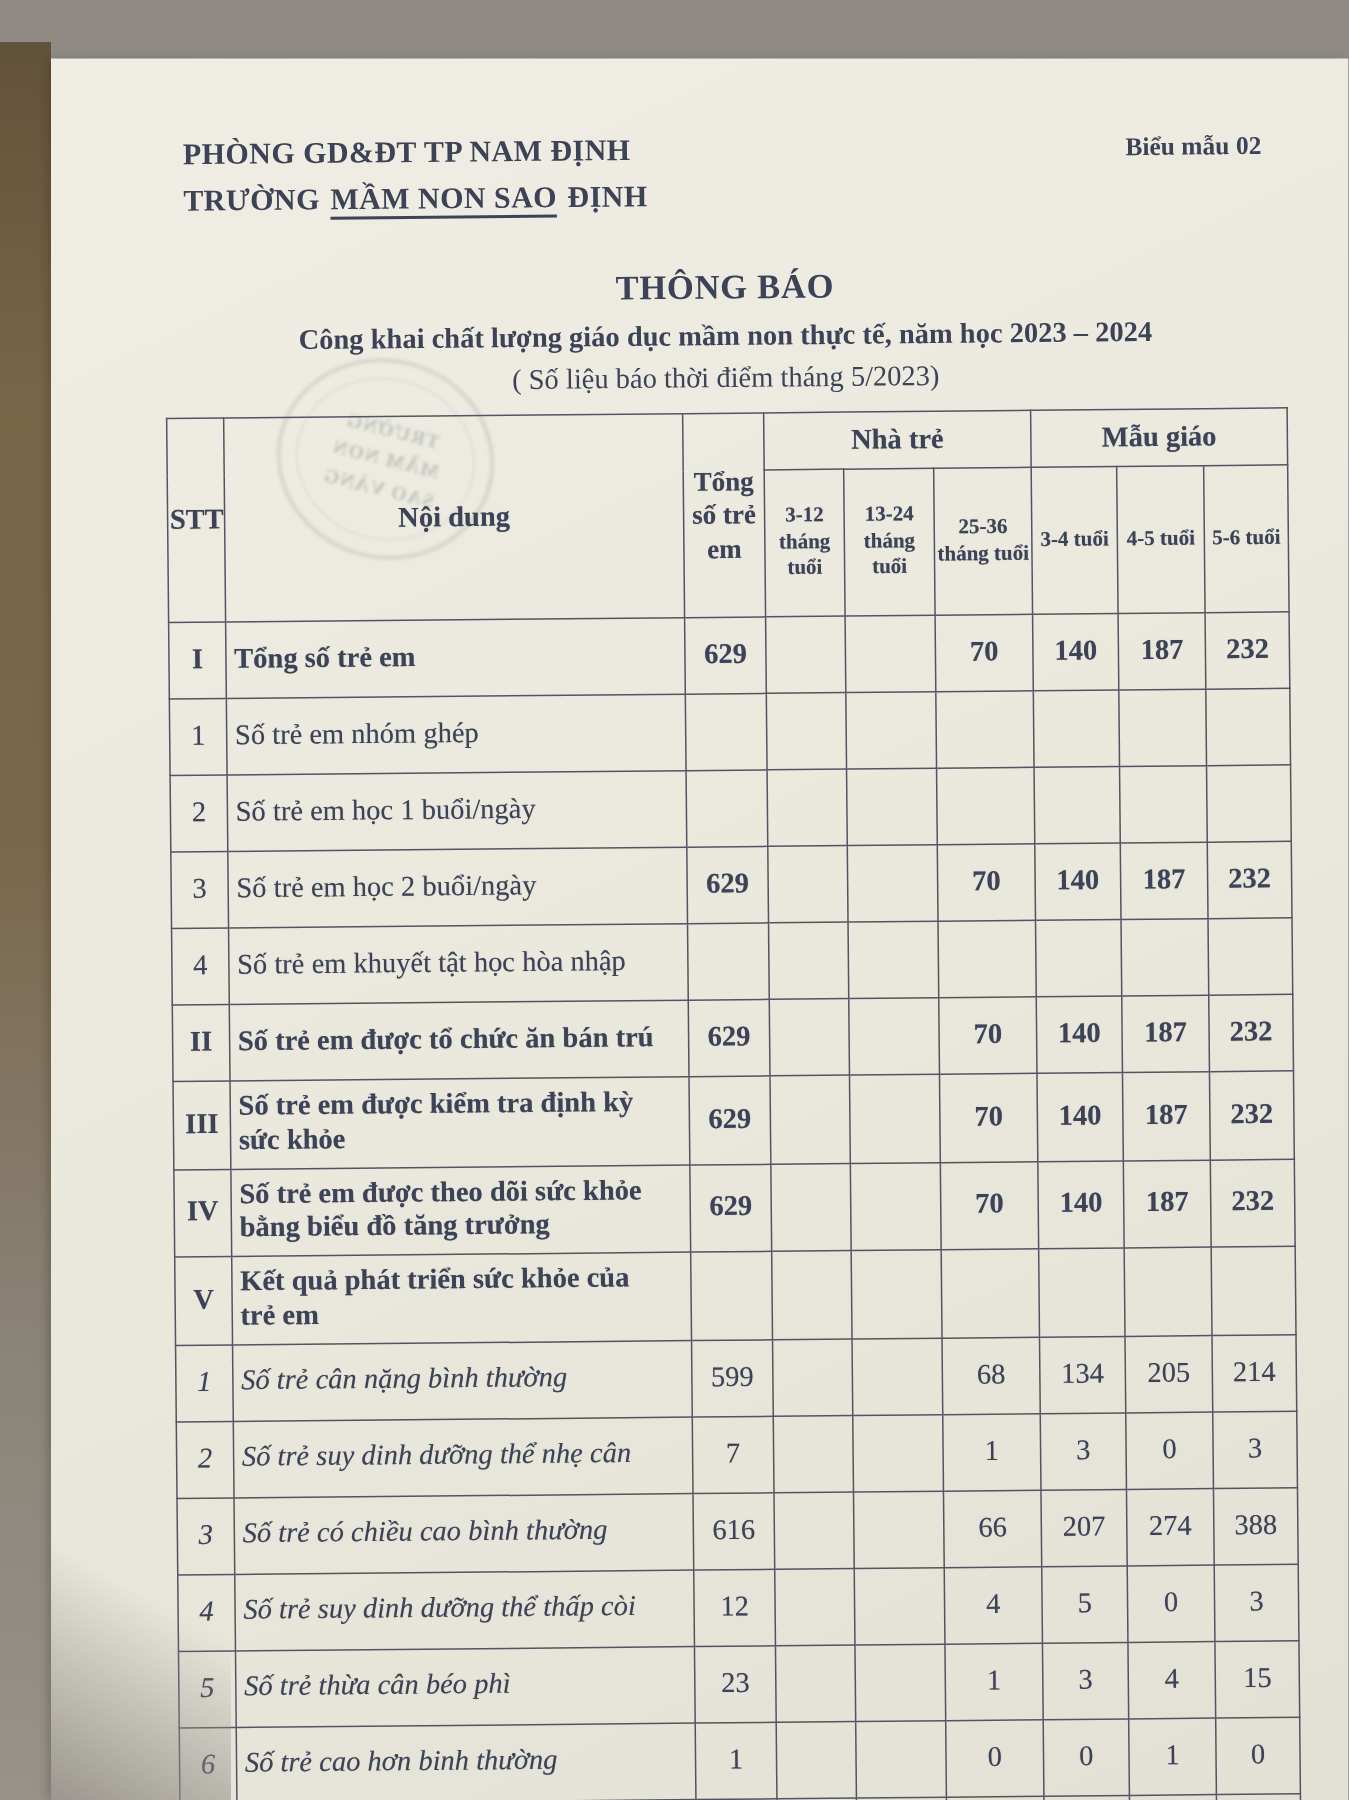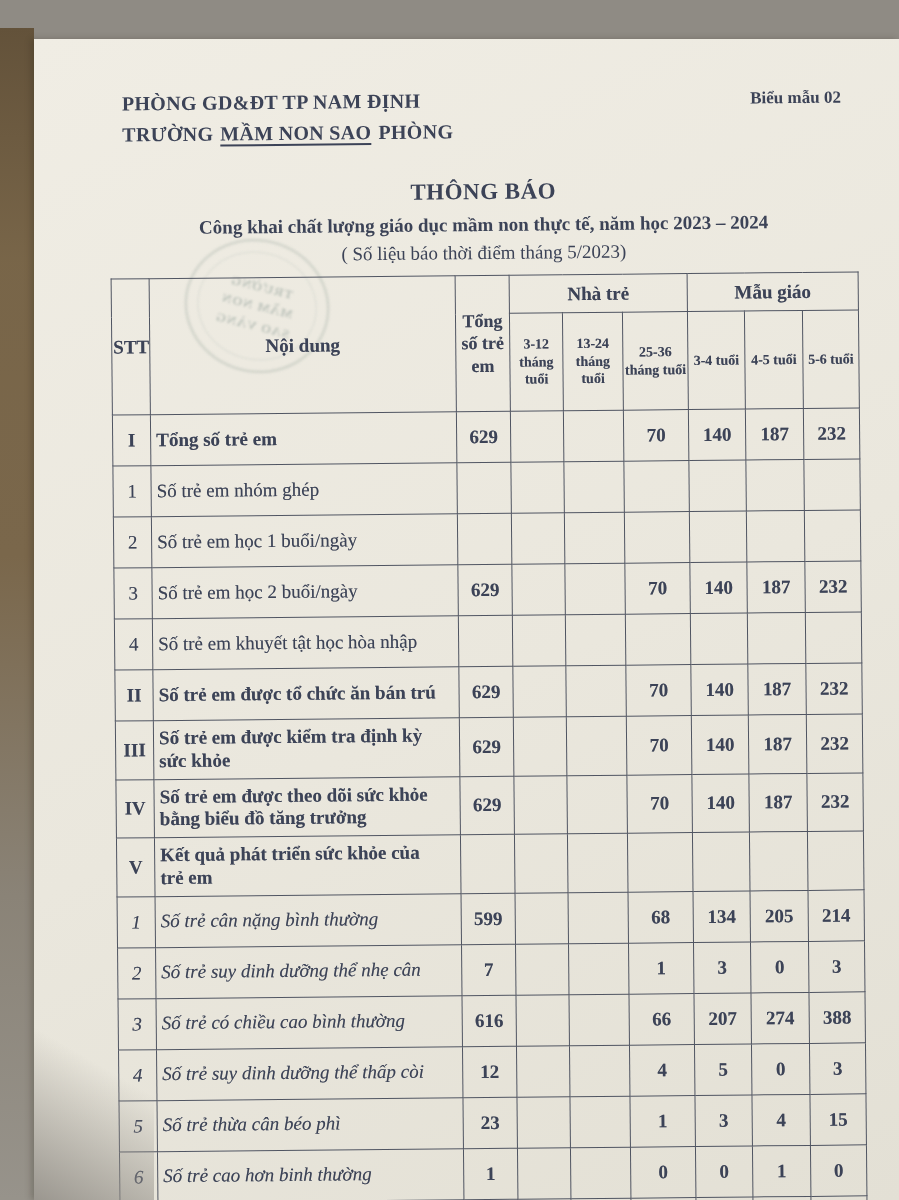--- a/index.html
+++ b/index.html
@@ -64,40 +64,40 @@
   thead th{font-weight:bold;text-align:center;padding:2px 1px;line-height:1.25;}
   .group-th{height:33px;font-size:19px;}
   .sub-th{height:93px;font-size:14px;}
   .tong-th{font-size:18px;}
   tbody td{height:38px;}
   .cell-stt{text-align:center;padding:2px 1px;}
   .cell-label{text-align:left;padding:6px 14px 6px 5px;line-height:1.2;}
   .cell-value{text-align:center;padding:2px 1px;font-weight:bold;}
   .style-bold .cell-stt,.style-bold .cell-label{font-weight:bold;}
   .style-italic .cell-stt,.style-italic .cell-label{font-style:italic;}
-  .style-italic .cell-value{font-weight:bold;}
+  .style-italic .cell-value{font-weight:normal;}
   tbody tr:last-child td{border-bottom:none;height:52px;padding-bottom:12px;}
 </style>
 </head>
 <body>
 
 <div class="photo">
   <div class="desk-strip"></div>
   <div class="paper">
     <div class="stamp">
       <span>TRƯỜNG</span>
       <span>MẦM NON</span>
       <span>SAO VÀNG</span>
     </div>
 
     <div class="content">
       <div class="letterhead">
         <div>
           <div class="org-line">PHÒNG GD&amp;ĐT TP NAM ĐỊNH</div>
-          <div class="org-line org-line2"><span>TRƯỜNG</span><span class="u">MẦM NON SAO</span><span>PHÒNG</span></div>
+          <div class="org-line org-line2"><span>TRƯỜNG</span><span class="u">MẦM NON SAO</span><span>ĐỊNH</span></div>
         </div>
         <div class="form-label">Biểu mẫu 02</div>
       </div>
 
       <div class="center-block">
         <div class="doc-title">THÔNG BÁO</div>
         <div class="doc-subtitle">Công khai chất lượng giáo dục mầm non thực tế, năm học 2023 – 2024</div>
         <div class="doc-note">( Số liệu báo thời điểm tháng 5/2023)</div>
       </div>
 

